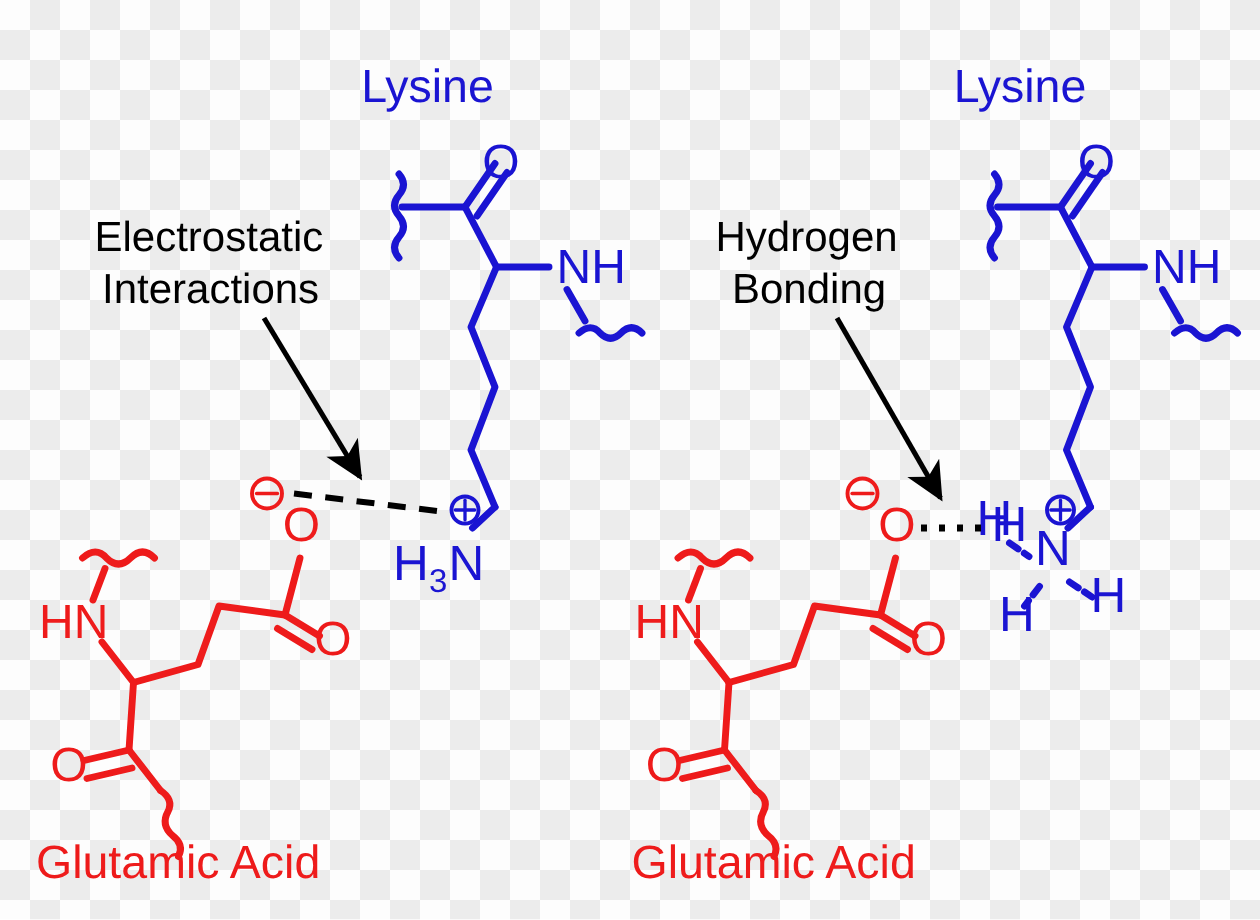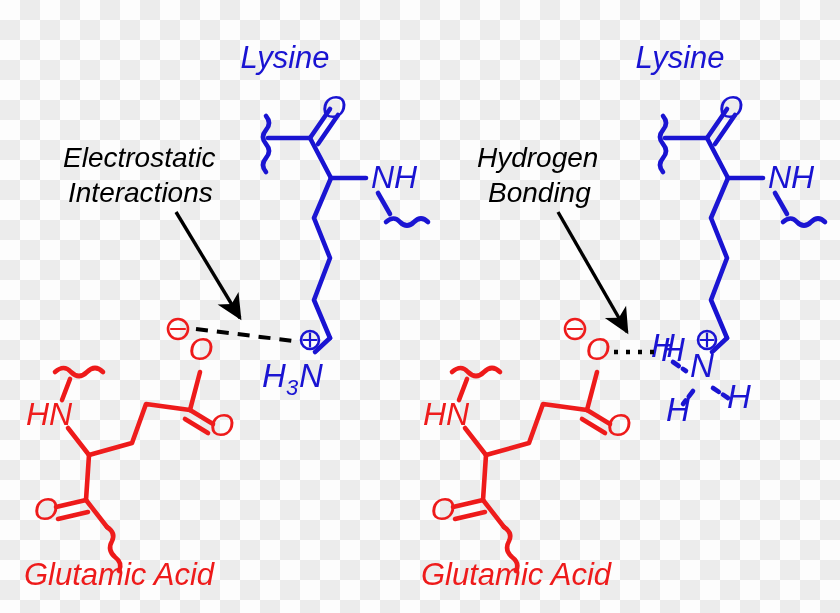--- a/index.html
+++ b/index.html
@@ -13,21 +13,20 @@
     width: 840px;
     height: 613px;
     overflow: hidden;
     background-color: #fdfdfd;
     background-image:
       linear-gradient(45deg, #ececec 25%, transparent 25%, transparent 75%, #ececec 75%, #ececec),
       linear-gradient(45deg, #ececec 25%, transparent 25%, transparent 75%, #ececec 75%, #ececec);
     background-size: 40px 40px;
     background-position: 0 0, 20px 20px;
     font-family: "Liberation Sans", sans-serif;
-    font-style: italic;
   }
   #artboard {
     position: absolute;
     inset: 0;
     width: 840px;
     height: 613px;
   }
   .lbl {
     font-family: "Liberation Sans", sans-serif;
     font-weight: 400;

